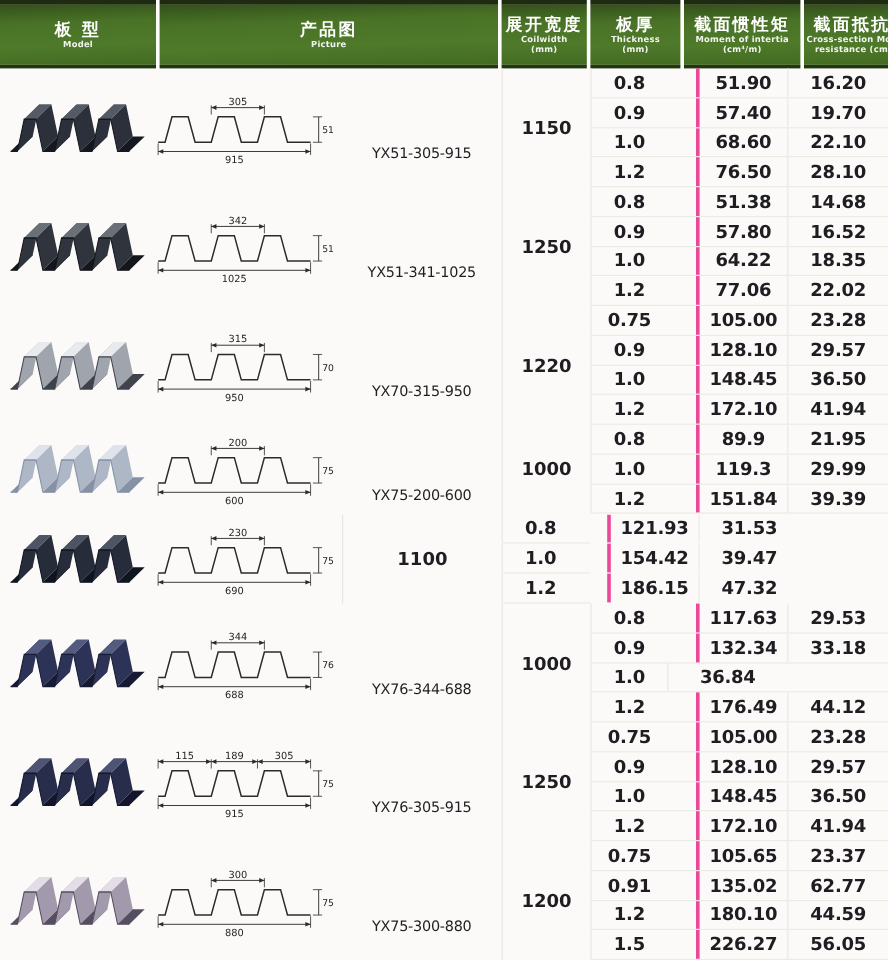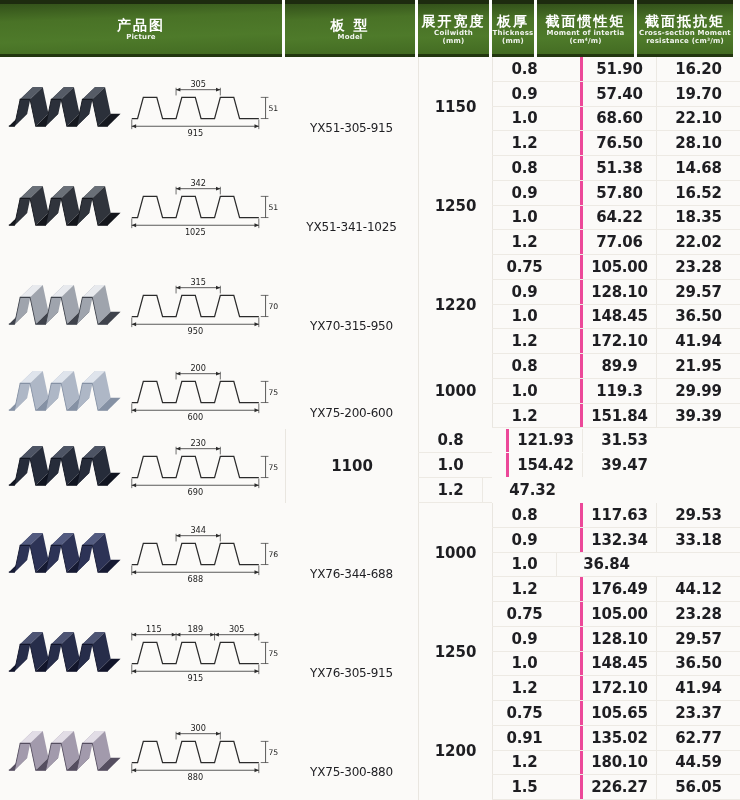--- a/index.html
+++ b/index.html
@@ -46,34 +46,34 @@
   .scell.th{border-left:1px solid #e9e6e0;}
   .scell.in{border-left:3px solid #ec4899;margin-left:24px;}
   .scell.re{border-left:1px solid #ece9e3;}
   .pic svg{display:block;}
 </style>
 </head>
 <body>
 
 <div class="page">
   <div class="hdr" id="hdr">
+      <div class="hcell" style="width: 130px;">
+        <div class="hzh">板 型</div>
+        <div class="hen">Model</div>
+      </div>
       <div class="hcell" style="width: 282px;">
         <div class="hzh">产品图</div>
         <div class="hen">Picture</div>
-      </div>
-      <div class="hcell" style="width: 130px;">
-        <div class="hzh">板 型</div>
-        <div class="hen">Model</div>
       </div>
       <div class="hcell" style="width: 71px;">
         <div class="hzh">展开宽度</div>
         <div class="hen">Coilwidth</div>
         <div class="hen">(mm)</div>
       </div>
-      <div class="hcell" style="width: 42px;">
+      <div class="hcell" style="width: 75px;">
         <div class="hzh">板厚</div>
         <div class="hen">Thickness</div>
         <div class="hen">(mm)</div>
       </div>
       <div class="hcell" style="width: 97px;">
         <div class="hzh">截面惯性矩</div>
         <div class="hen">Moment of intertia</div>
         <div class="hen">(cm⁴/m)</div>
       </div>
       <div class="hcell" style="width: 96px;">
@@ -375,20 +375,21 @@
             <div class="scell in">121.93</div>
             <div class="scell re">31.53</div>
           </div>
           <div class="subrow">
             <div class="scell th">1.0</div>
             <div class="scell in">154.42</div>
             <div class="scell re">39.47</div>
           </div>
           <div class="subrow">
             <div class="scell th">1.2</div>
+            <div class="scell in">186.15</div>
             <div class="scell re">47.32</div>
           </div>
         </div>
       </div>
       <div class="group" style="height: 99px;">
         <div class="cell pic">
           <svg width="116" height="44" viewBox="0 13 164 46" preserveAspectRatio="none">
             <path d="M4,56 L12,56 L30,43 L22,43 Z" fill="#161a33"></path>
             <path d="M12,56 L20,28 L38,15 L30,43 Z" fill="#2d3356"></path>
             <path d="M20,28 L34,28 L52,15 L38,15 Z" fill="#535b80"></path>

